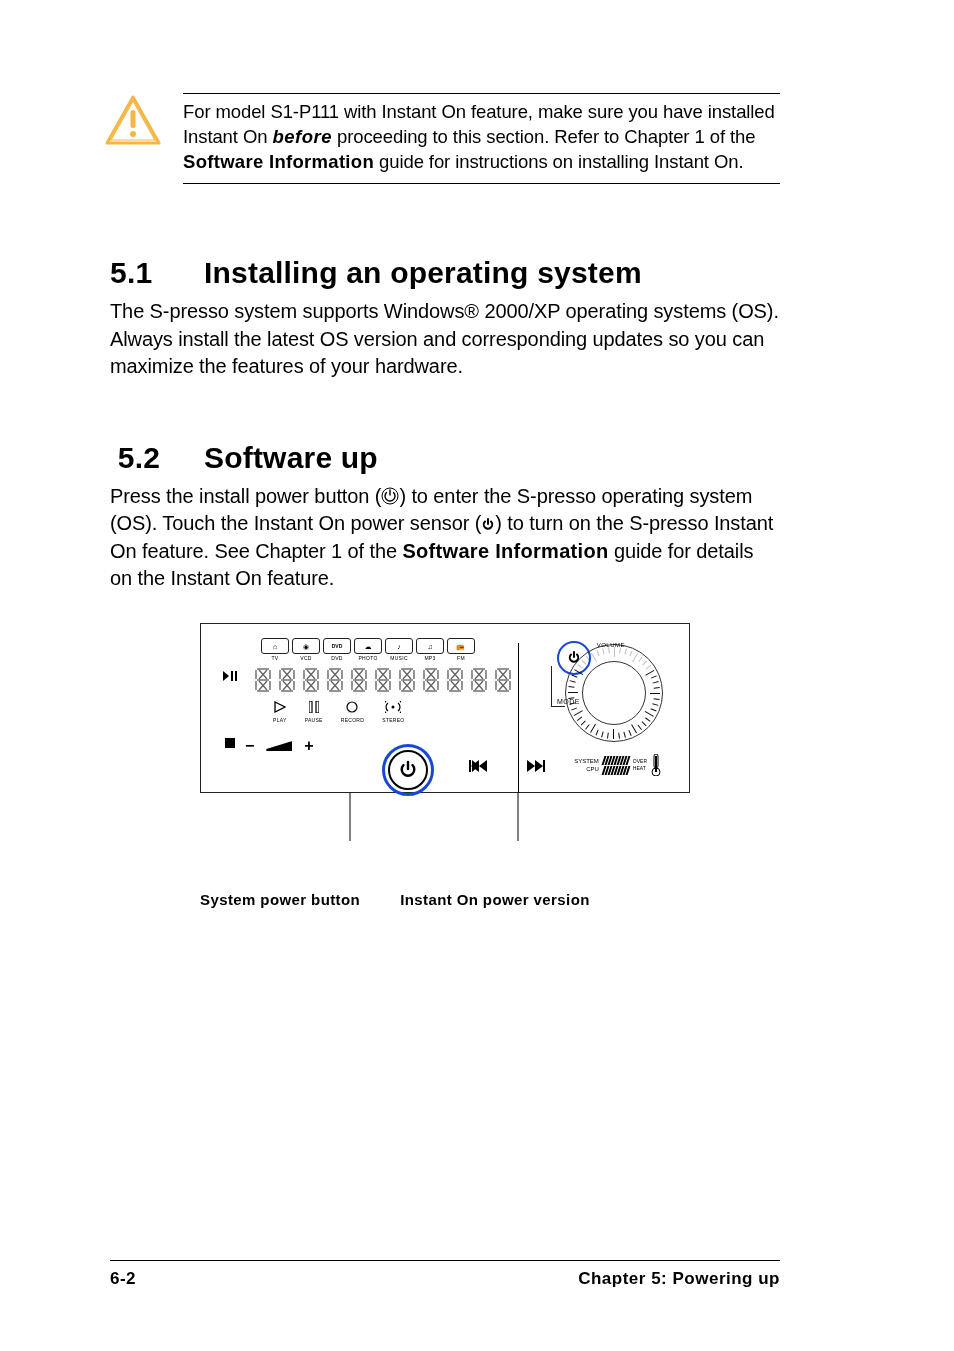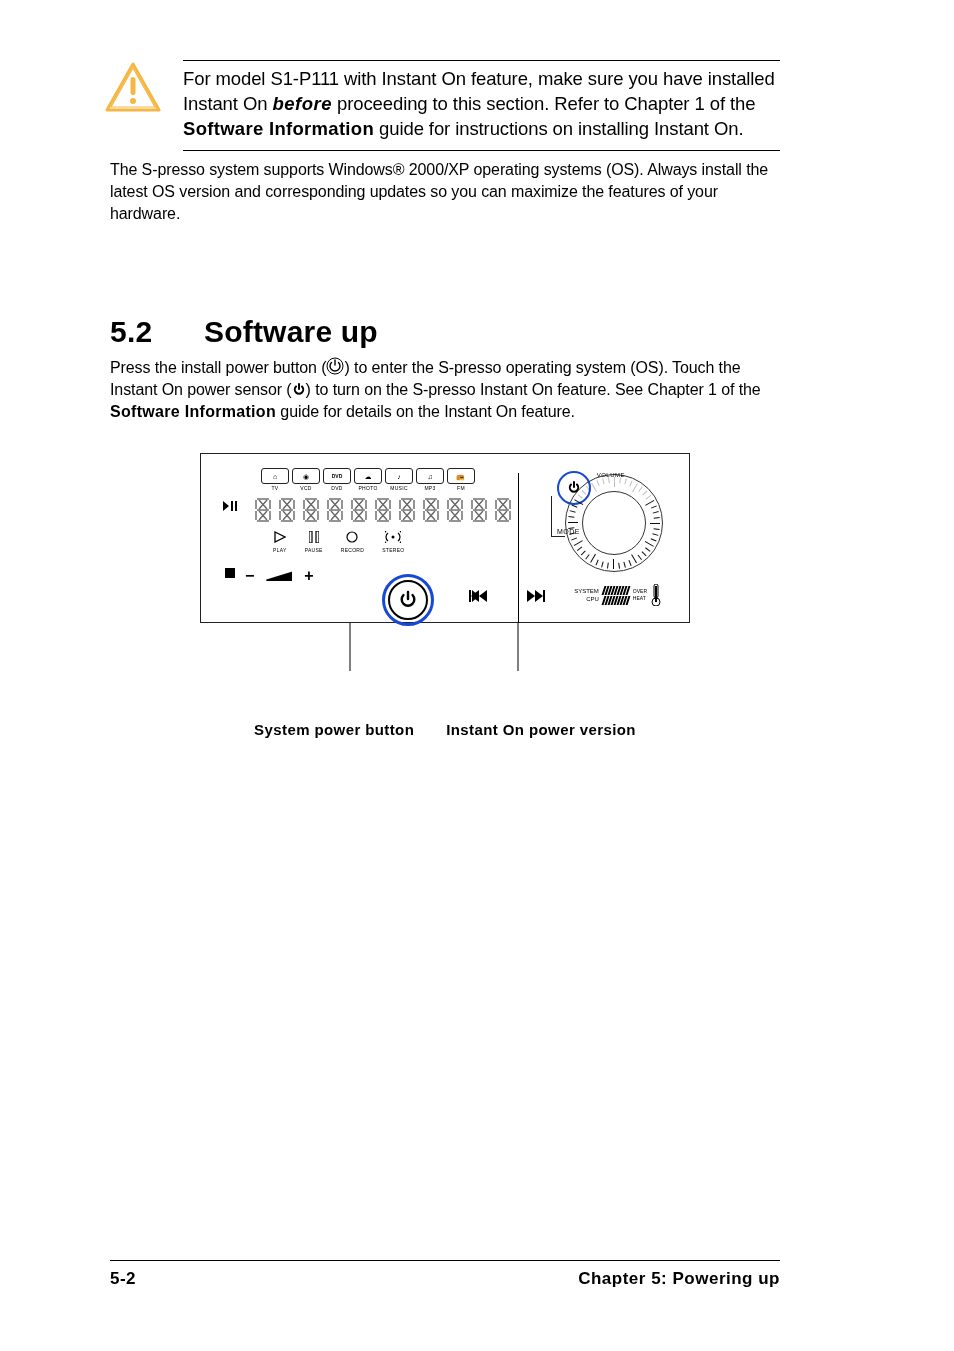--- a/index.html
+++ b/index.html
@@ -7,21 +7,21 @@
     padding: 0;
     background: #fff;
     font-family: Verdana, Geneva, sans-serif;
     color: #000;
     width: 954px;
     height: 1351px;
     position: relative;
     box-sizing: border-box;
   }
   .page {
-    padding: 60px 110px 60px 110px;
+    padding: 93px 110px 60px 110px;
     box-sizing: border-box;
     width: 890px;
     height: 1351px;
     position: relative;
   }
   .note-row {
     display: flex;
     align-items: flex-start;
     gap: 22px;
     margin-left: -5px;
@@ -50,21 +50,21 @@
     font-family: Verdana, Geneva, sans-serif;
     font-weight: 700;
     font-size: 30px;
     margin: 72px 0 8px 0;
     letter-spacing: 0.2px;
     display: flex;
     gap: 36px;
   }
   h2.section-title .num { min-width: 58px; }
   p.body {
-    font-size: 16px;
+    font-size: 20px;
     line-height: 1.38;
     margin: 8px 0 0 0;
     letter-spacing: -0.1px;
   }
   .diagram-zone {
     margin-top: 30px;
     display: flex;
     justify-content: center;
   }
   .diagram-card {
@@ -155,21 +155,21 @@
   }
   .vol-label{ position:absolute; right:50px; top:6px; font-size:6px; letter-spacing:0.5px;}
   .ticks { position:absolute; inset:0; }
   .tick { position:absolute; left:50%; top:50%; width:1px; height:8px; background:#000; transform-origin: 0 0; }
 
   .sys-block { position:absolute; right:14px; top:118px; font-size:6px; line-height:1.1; display:flex; gap:4px; align-items:center;}
   .bars { display:flex; gap:1px; transform:skewX(-18deg);}
   .bars span{ width:2px; height:9px; background:#000;}
   .over-lbl{ font-size:5px; }
 
-  .captions { display:flex; justify-content:center; gap:32px; margin-top:28px;}
+  .captions { display:flex; gap:40px; margin-top:28px;}
   .captions .cap { font-size:15px; font-weight:700; letter-spacing:0.4px;}
 
   .diagram-wrap{ position:relative; }
 
   .footer {
     position:absolute; left:110px; right:110px; bottom:62px;
     border-top:1px solid #000;
     padding-top:8px;
     display:flex; justify-content:space-between;
     font-size:17px; font-weight:700; letter-spacing:0.5px;
@@ -192,23 +192,27 @@
         <circle cx="28" cy="39" r="3" fill="#f5b642"></circle>
       </svg>
     </span>
     <div class="note-text-wrap">
       <div class="note-text">
         <span>For model S1-P111 with Instant On feature, make sure you have installed Instant On </span><span class="bold-italic">before</span><span> proceeding to this section. Refer to Chapter 1 of the </span><span class="bold">Software Information</span><span> guide for instructions on installing Instant On.</span>
       </div>
     </div>
   </div>
 
+  <h2 class="section-title">
+    <span class="num">5.1</span>
+    <span>Installing an operating system</span>
+  </h2>
   <p class="body">The S-presso system supports Windows® 2000/XP operating systems (OS). Always install the latest OS version and corresponding updates so you can maximize the features of your hardware.</p>
 
-  <h2 class="section-title" style="margin-top:90px;">
+  <h2 class="section-title" style="margin-top:60px;text-align:center;">
     <span class="num">5.2</span>
     <span>Software up</span>
   </h2>
   <p class="body">
     <span>Press the install power button (</span><span class="inline-icon"><svg width="18" height="18" viewBox="0 0 18 18">
           <circle cx="9" cy="9" r="8" fill="none" stroke="#000" stroke-width="1"></circle>
           <path d="M9 3 v5 M5.5 5.5 a5 5 0 1 0 7 0" fill="none" stroke="#000" stroke-width="1.4" stroke-linecap="round"></path>
         </svg></span><span>) to enter the S-presso operating system (OS). Touch the Instant On power sensor (</span><span class="inline-icon"><svg width="14" height="14" viewBox="0 0 14 14">
           <path d="M7 1 v5 M4 3.5 a4.2 4.2 0 1 0 6 0" fill="none" stroke="#000" stroke-width="2" stroke-linecap="round"></path>
         </svg></span><span>) to turn on the S-presso Instant On feature. See Chapter 1 of the </span><span class="bold">Software Information</span><span> guide for details on the Instant On feature.</span>
@@ -570,16 +574,16 @@
           <span class="cap">System power button</span>
           <span class="cap">Instant On power version</span>
         </div>
       </div>
 
       <div style="position:absolute; left:318px; top:20px; width:1px; height:150px; background:#000;"></div>
     </div>
   </div>
 
   <div class="footer">
-    <span>5-2</span>
+    <span>6-2</span>
     <span>Chapter 5: Powering up</span>
   </div>
 </div>
 
 </body></html>

